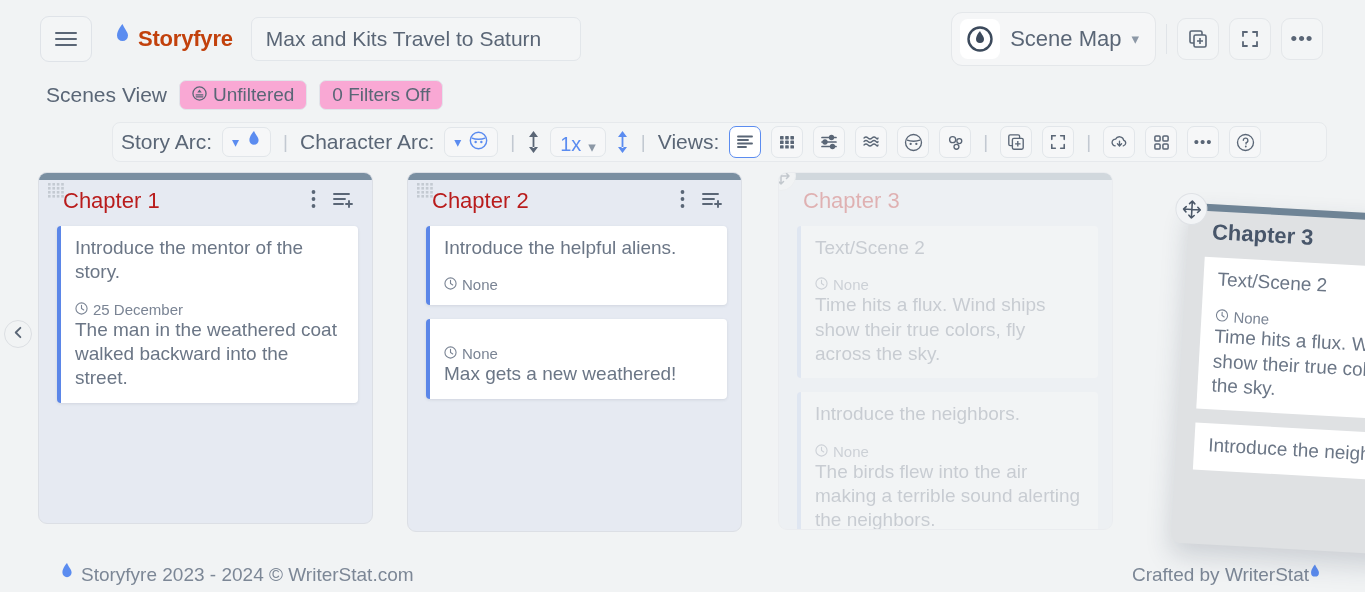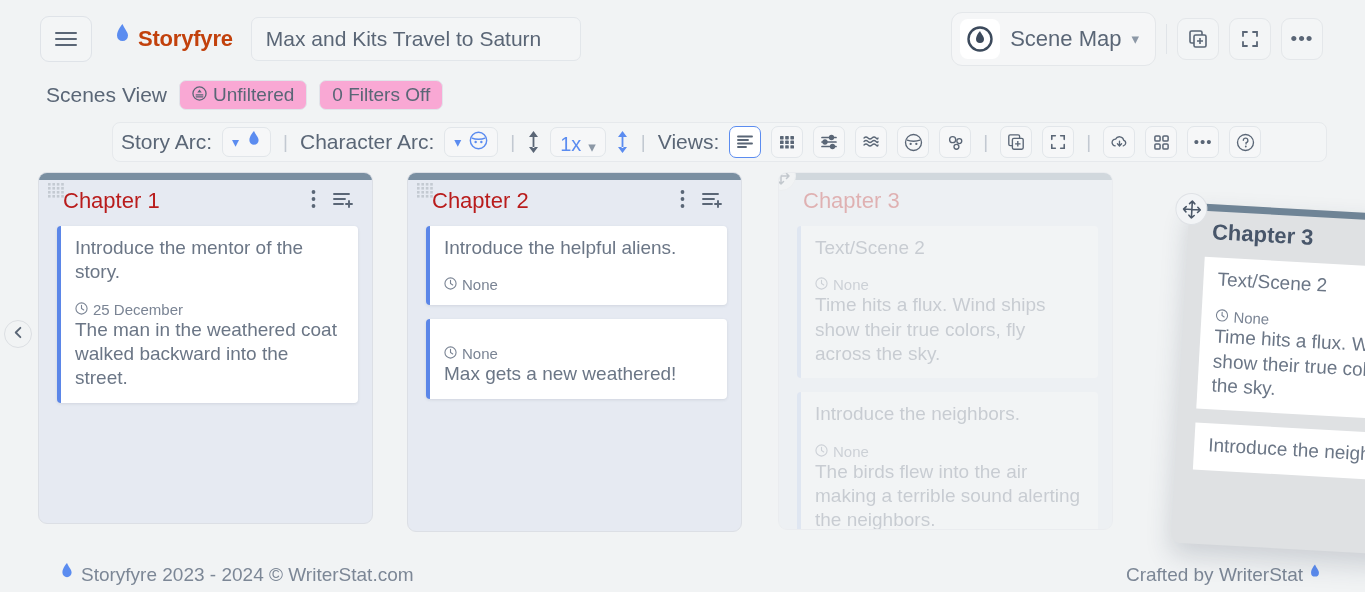--- a/index.html
+++ b/index.html
@@ -228,21 +228,21 @@
 
   
   .footer {
     position:absolute; bottom: 0; left:16px; right:0;
     height: 34px;
     display:flex; align-items:center;
     padding: 0 44px 0 44px;
     font-size: 19px; color:#7c8796;
   }
   .footer .left { display:flex; align-items:center; gap:7px; }
-  .footer .right { margin-left:auto; display:flex; align-items:center; gap:6px; }
+  .footer .right { margin-left:auto; display:flex; align-items:center; }
 </style>
 </head>
 <body>
 
 <div id="app">
 
   <div class="header">
     <div class="hamburger">
       <span></span>
       <span></span>

